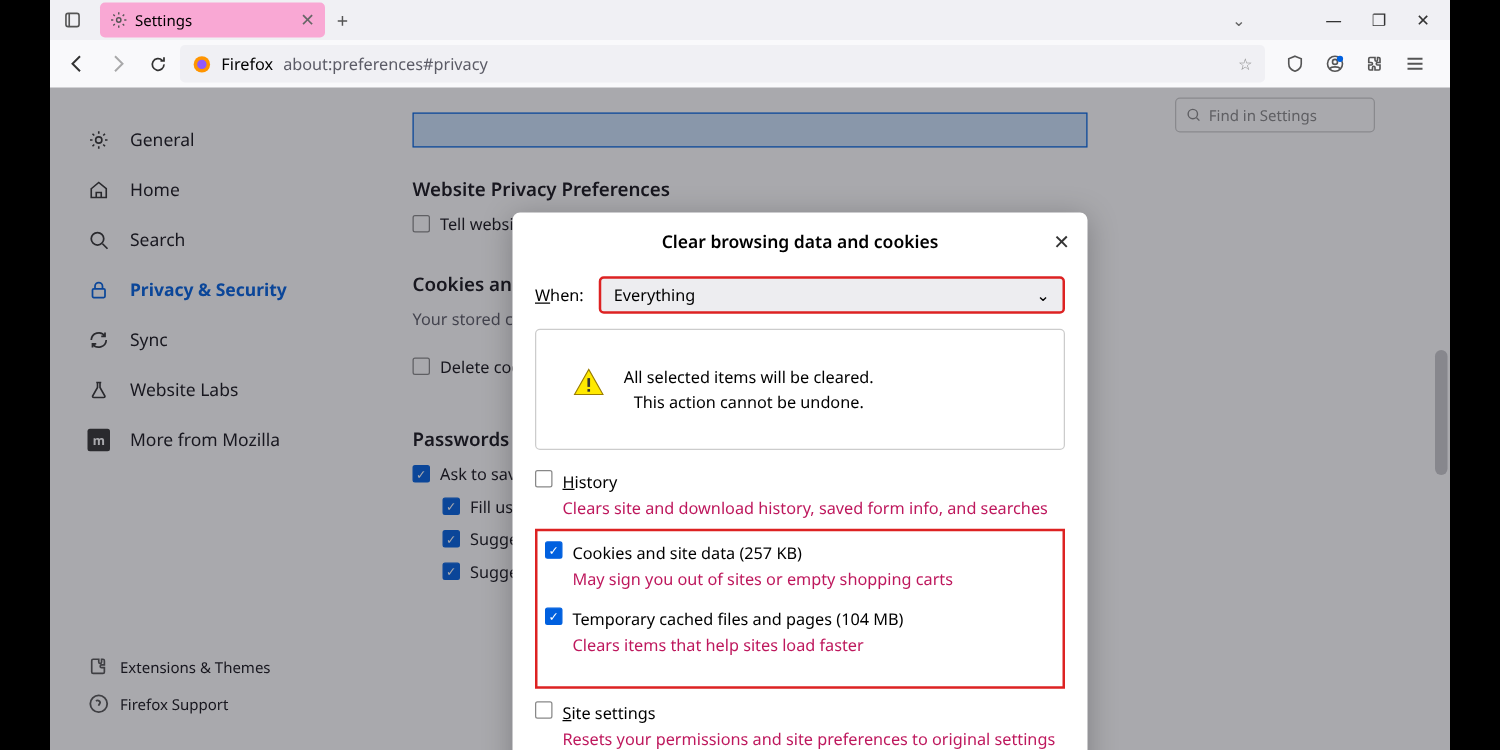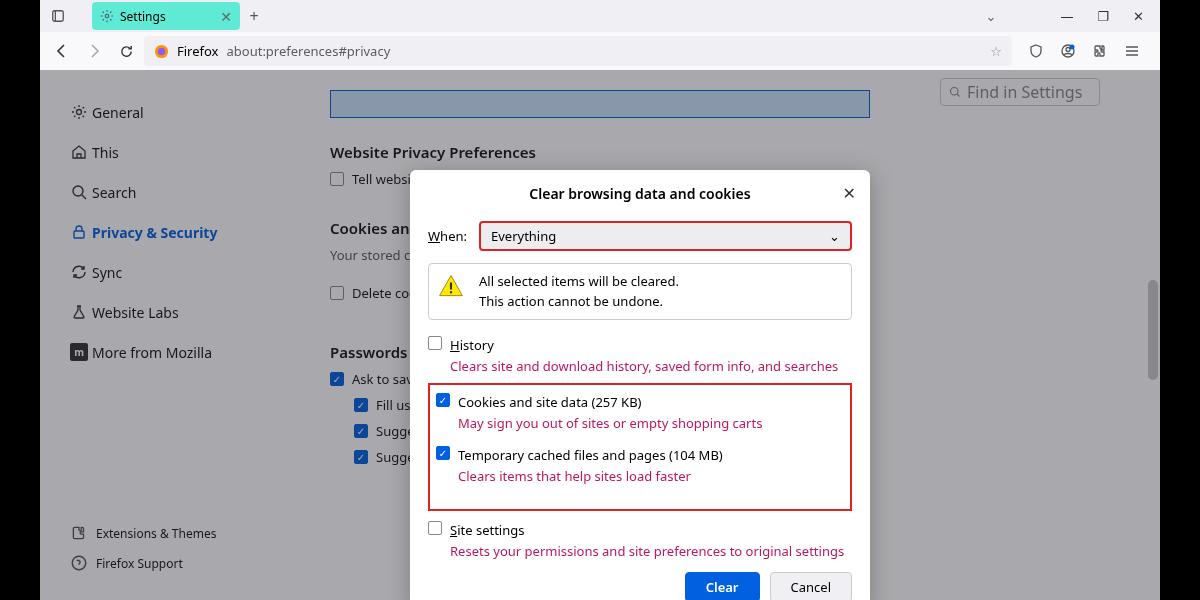--- a/index.html
+++ b/index.html
@@ -3,69 +3,69 @@
 <meta charset="utf-8">
 <style>
 * { box-sizing: border-box; margin: 0; padding: 0; font-family: "Segoe UI", system-ui, sans-serif; }
 body { width: 1200px; height: 600px; background: #000; overflow: hidden; position: relative; }
 .viewport { position: absolute; left: 40px; top: 0; width: 1120px; height: 600px; background: #f9f9fb; }
 
 
 .titlebar { height: 32px; background: #f0f0f4; display: flex; align-items: center; }
 .tab-area { display: flex; align-items: center; height: 100%; }
 .tab-strip-icon { width: 36px; display: flex; justify-content: center; }
-.tab { background: #5eead4; border-radius: 4px; height: 28px; width: 148px; display: flex; align-items: center; padding: 0 8px; margin-left: 16px; gap: 6px; font-size: 12px; }
+.tab { background: #f9a8d4; border-radius: 4px; height: 28px; width: 180px; display: flex; align-items: center; padding: 0 8px; margin-left: 4px; gap: 6px; font-size: 12px; }
 .tab .close { margin-left: auto; font-size: 14px; color: #666; }
 .newtab { width: 28px; text-align: center; font-size: 16px; color: #555; }
 .win-controls { margin-left: auto; display: flex; gap: 24px; padding-right: 16px; color: #333; }
 .win-controls span { font-size: 13px; }
 .win-chevron { margin-right: 40px; font-size: 12px; color: #666; }
 
 
 .navbar { height: 38px; background: #f9f9fb; display: flex; align-items: center; padding: 0 8px; gap: 4px; }
 .nav-icon { width: 28px; height: 28px; display: flex; align-items: center; justify-content: center; color: #555; border-radius: 4px; }
 .urlbar { flex: 1; height: 30px; background: #f0f0f4; border-radius: 4px; display: flex; align-items: center; padding: 0 10px; gap: 8px; font-size: 13px; }
 .urlbar .prefix { color: #000000; }
 .urlbar .url { color: #5b5b66; }
 .urlbar .star { margin-left: auto; color: #888; }
 .right-icons { display: flex; gap: 16px; padding: 0 12px; color: #555; }
 
 
 .content { position: relative; height: calc(100% - 70px); background: #fff; display: flex; }
 .overlay { position: absolute; inset: 0; background: rgba(30,30,40,0.38); z-index: 5; }
 
 .sidebar { width: 250px; padding-top: 24px; padding-left: 30px; }
-.side-item { display: flex; align-items: center; gap: 4px; height: 36px; font-size: 14px; color: #15141a; margin-bottom: 4px; }
+.side-item { display: flex; align-items: center; gap: 16px; height: 36px; font-size: 14px; color: #15141a; margin-bottom: 4px; }
 .side-item.active { color: #0060df; font-weight: bold; }
 .side-item svg, .side-item .icn { width: 18px; height: 18px; flex-shrink: 0; }
 .side-bottom { position: absolute; bottom: 20px; left: 30px; }
 .side-bottom .side-item { font-size: 12px; height: 26px; gap: 8px; }
 
 .main { flex: 1; padding: 20px 40px; font-size: 14px; color: #15141a; }
-.search-settings { position: absolute; top: 8px; right: 60px; width: 160px; height: 28px; border: 1px solid #ccc; border-radius: 4px; display: flex; align-items: center; padding: 0 8px; font-size: 16px; color: #888; gap: 6px; background: #fff; }
+.search-settings { position: absolute; top: 8px; right: 60px; width: 160px; height: 28px; border: 1px solid #ccc; border-radius: 4px; display: flex; align-items: center; padding: 0 8px; font-size: 12px; color: #888; gap: 6px; background: #fff; }
 .section-title { font-weight: 600; margin: 24px 0 8px; font-size: 15px; }
 .sub-text { font-size: 13px; color: #5b5b66; margin-bottom: 8px; }
 .sub-text a { color: #0060df; text-decoration: none; }
 .chk-row { display: flex; align-items: center; gap: 8px; font-size: 13px; margin: 8px 0; }
 .chk-row.indent { margin-left: 24px; }
 .chk { width: 14px; height: 14px; border: 1px solid #888; border-radius: 2px; display: inline-flex; align-items: center; justify-content: center; background: #fff; }
 .chk.checked { background: #0060df; border-color: #0060df; color: #fff; font-size: 10px; }
 .chk.checked::after { content: "✓"; }
 .blue-bar { height: 28px; background: #cce3fb; border: 1px solid #0060df; margin-bottom: 20px; width: 540px; }
 
 
 .dialog { position: absolute; z-index: 10; left: 370px; top: 100px; width: 460px; background: #fff; border-radius: 6px; box-shadow: 0 4px 24px rgba(0,0,0,0.25); padding: 14px 18px 18px; font-size: 13px; }
 .dialog-title { text-align: center; font-weight: 600; font-size: 14px; margin-bottom: 18px; }
 .dialog-close { position: absolute; right: 14px; top: 12px; font-size: 16px; color: #333; }
 .when-row { display: flex; align-items: center; gap: 12px; margin-bottom: 12px; }
 .when-label { font-size: 13px; }
 .when-label u { text-decoration: underline; }
 .when-select { flex: 1; height: 30px; background: #ededf0; border: 1px solid #ccc; border-radius: 4px; display: flex; align-items: center; justify-content: space-between; padding: 0 10px; font-size: 13px; }
 .red-box { border: 2px solid #d22; }
-.warn-box { border: 1px solid #ccc; border-radius: 4px; padding: 8px; display: flex; gap: 14px; margin-bottom: 16px; }
+.warn-box { border: 1px solid #ccc; border-radius: 4px; padding: 28px; display: flex; gap: 14px; margin-bottom: 16px; text-align: center; }
 .warn-icon { width: 28px; height: 28px; }
 .warn-text div { font-size: 13px; line-height: 1.5; }
 .opt { margin-bottom: 8px; }
 .opt-head { display: flex; align-items: flex-start; gap: 8px; }
 .opt-desc { font-size: 13px; color: #be185d; margin-left: 22px; margin-top: 3px; }
 .opt-group { padding: 6px 0 10px; margin-bottom: 6px; }
 .dialog-buttons { display: flex; justify-content: flex-end; gap: 10px; margin-top: 12px; }
 .btn { height: 30px; padding: 0 20px; border-radius: 4px; font-size: 13px; display: flex; align-items: center; border: 1px solid #ccc; background: #f0f0f4; }
 .btn.primary { background: #0060df; color: #fff; border-color: #0060df; font-weight: 600; }
 
@@ -174,21 +174,21 @@
         <svg viewBox="0 0 18 18" fill="none" stroke="#333" stroke-width="1.3">
             <circle cx="9" cy="9" r="2.5"></circle>
             <path d="M9 2v2M9 14v2M2 9h2M14 9h2M4 4l1.4 1.4M12.6 12.6L14 14M14 4l-1.4 1.4M5.4 12.6L4 14"></path>
           </svg>
         <span>General</span>
       </div>
       <div class="side-item">
         <svg viewBox="0 0 18 18" fill="none" stroke="#333" stroke-width="1.3">
             <path d="M3 8l6-5 6 5v7H3z M7 15v-4h4v4"></path>
           </svg>
-        <span>This</span>
+        <span>Home</span>
       </div>
       <div class="side-item">
         <svg viewBox="0 0 18 18" fill="none" stroke="#333" stroke-width="1.4">
             <circle cx="8" cy="8" r="5"></circle>
             <path d="M12 12l4 4"></path>
           </svg>
         <span>Search</span>
       </div>
       <div class="side-item active">
         <svg viewBox="0 0 18 18" fill="none" stroke="#0060df" stroke-width="1.4">

